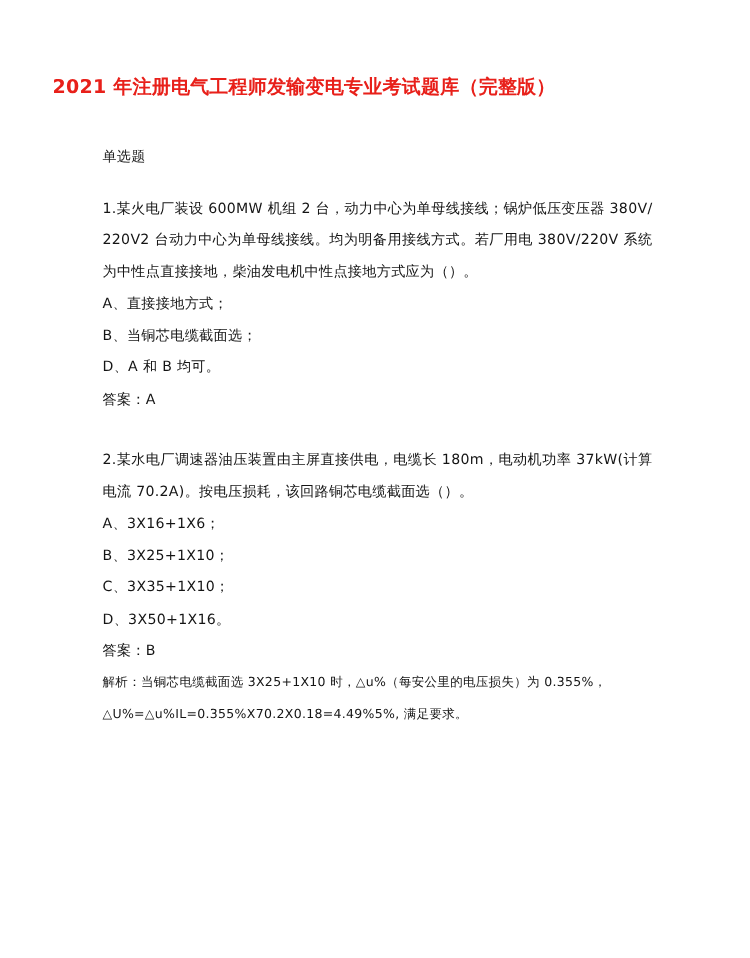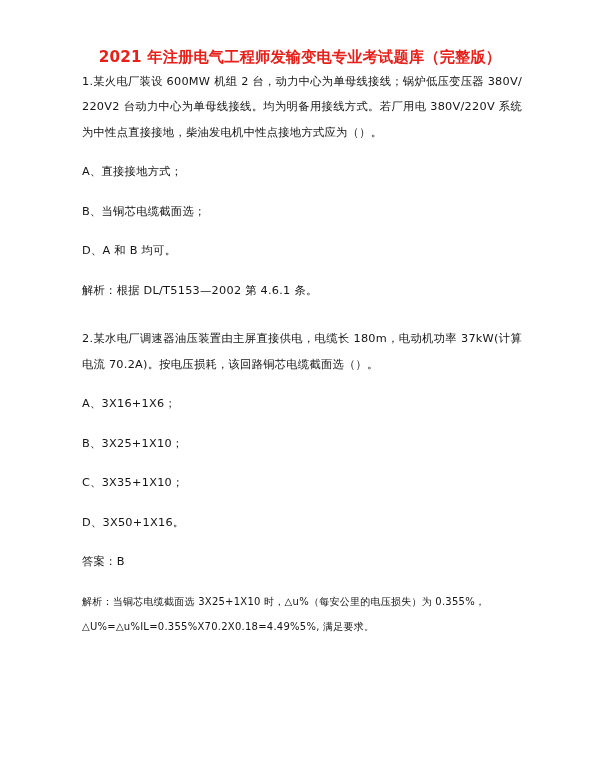--- a/index.html
+++ b/index.html
@@ -20,74 +20,74 @@
     background: #ffffff;
     box-sizing: border-box;
     padding: 0;
     position: relative;
     overflow: hidden;
   }
   .doc-title {
     color: #e8201a;
     font-weight: bold;
     font-size: 15.2px;
-    text-align: center;
     letter-spacing: 0.2px;
-    margin: 0;
+    margin: 12px;
     padding: 48px 30px 0 30px;
     line-height: 1.3;
     white-space: nowrap;
   }
   .body-area {
     padding: 0 78px 0 82px;
   }
   .section-label {
     font-size: 11.2px;
     color: #1a1a1a;
     margin-top: 38px;
     line-height: 1.5;
     letter-spacing: 0.3px;
   }
   .para {
     font-size: 11.3px;
     color: #141414;
     line-height: 25.5px;
-    margin-top: 1px;
+    margin-top: 19px;
     text-align: justify;
     letter-spacing: 0.25px;
     word-break: break-all;
   }
   .para.opt {
-    margin-top: 14px;
+    margin-top: 0;
   }
   .para.tight {
     margin-top: 23px;
   }
   .para.ana {
     line-height: 25px;
   }
   .para.small {
     font-size: 10px;
   }
 </style>
 </head>
 <body>
 
 <div class="page">
 
   <div class="doc-title">2021 年注册电气工程师发输变电专业考试题库（完整版）</div>
 
   <div class="body-area">
 
+    <div class="section-label">单选题</div>
 
     <div class="para">1.某火电厂装设 600MW 机组 2 台，动力中心为单母线接线；锅炉低压变压器 380V/220V2 台动力中心为单母线接线。均为明备用接线方式。若厂用电 380V/220V 系统为中性点直接接地，柴油发电机中性点接地方式应为（）。</div>
     <div class="para opt">A、直接接地方式；</div>
     <div class="para opt">B、当铜芯电缆截面选；</div>
     <div class="para opt">D、A 和 B 均可。</div>
-    <div class="para opt">解析：根据 DL/T5153—2002 第 4.6.1 条。</div>
+    <div class="para opt">答案：A</div>
 
     <div class="para tight">2.某水电厂调速器油压装置由主屏直接供电，电缆长 180m，电动机功率 37kW(计算电流 70.2A)。按电压损耗，该回路铜芯电缆截面选（）。</div>
     <div class="para opt">A、3X16+1X6；</div>
     <div class="para opt">B、3X25+1X10；</div>
     <div class="para opt">C、3X35+1X10；</div>
     <div class="para opt">D、3X50+1X16。</div>
     <div class="para opt">答案：B</div>
     <div class="para opt ana small">解析：当铜芯电缆截面选 3X25+1X10 时，△u%（每安公里的电压损失）为 0.355%，</div>
     <div class="para ana small" style="margin-top:0">△U%=△u%IL=0.355%X70.2X0.18=4.49%5%, 满足要求。</div>
 

